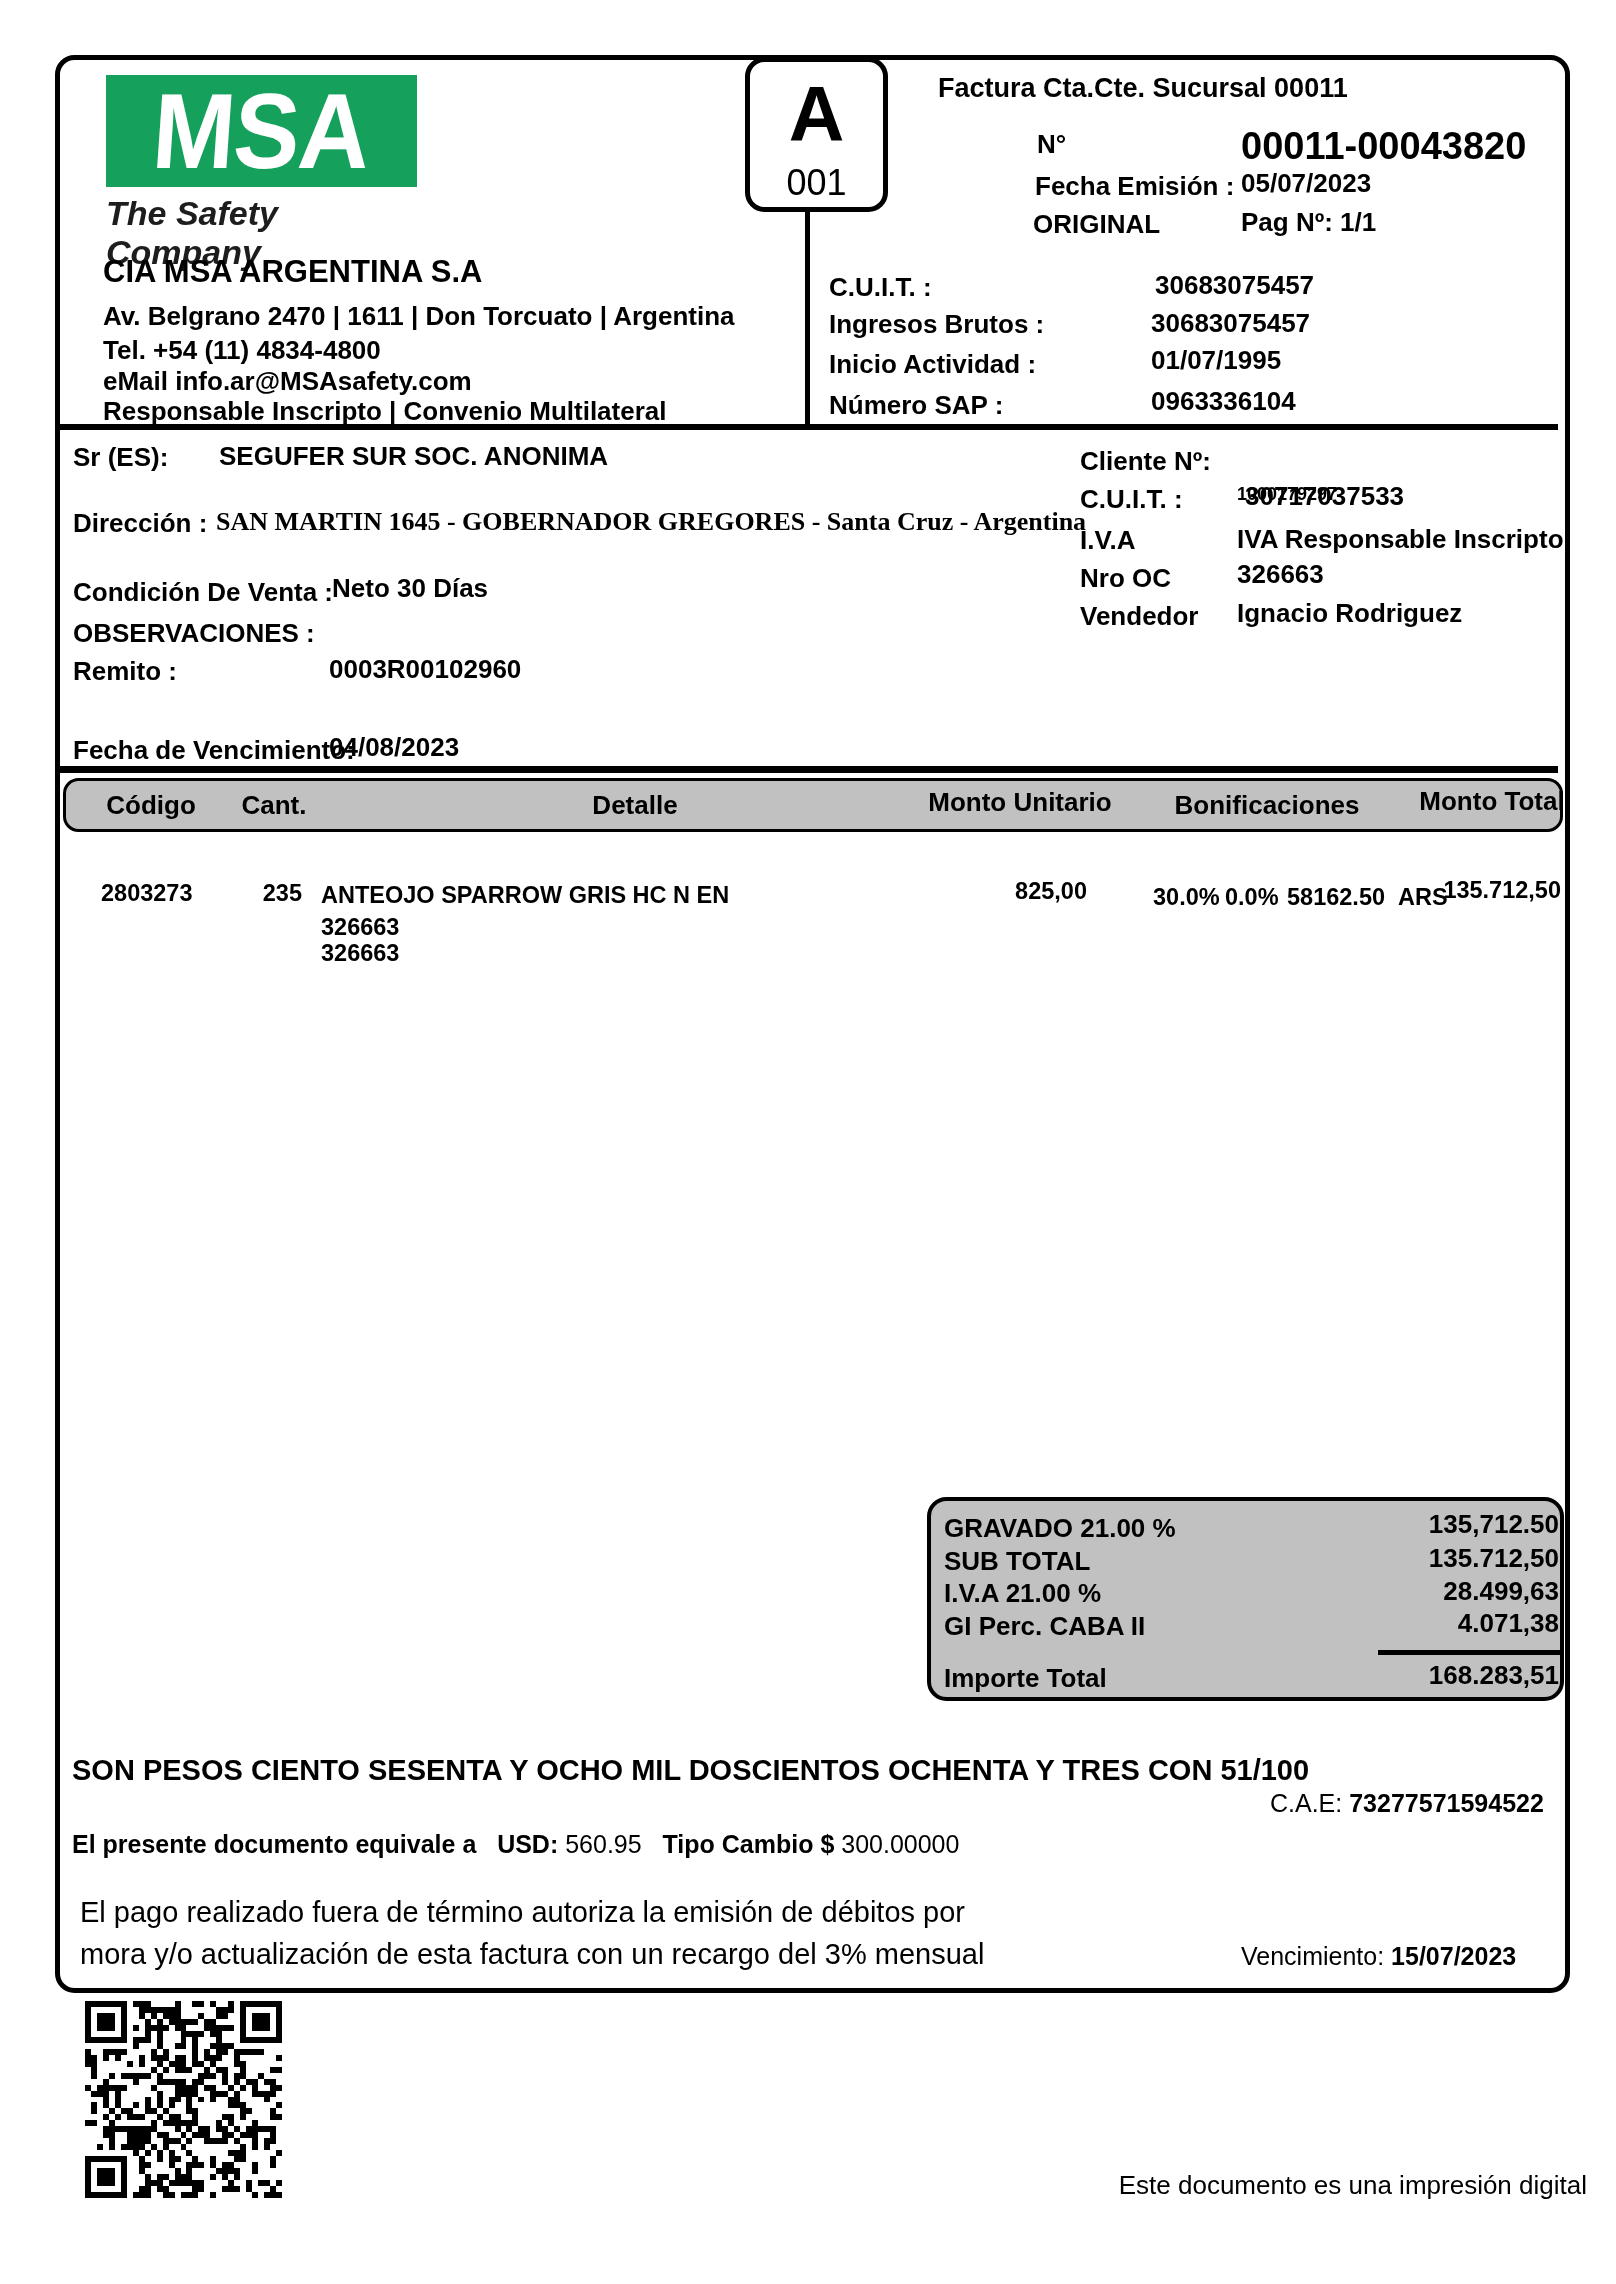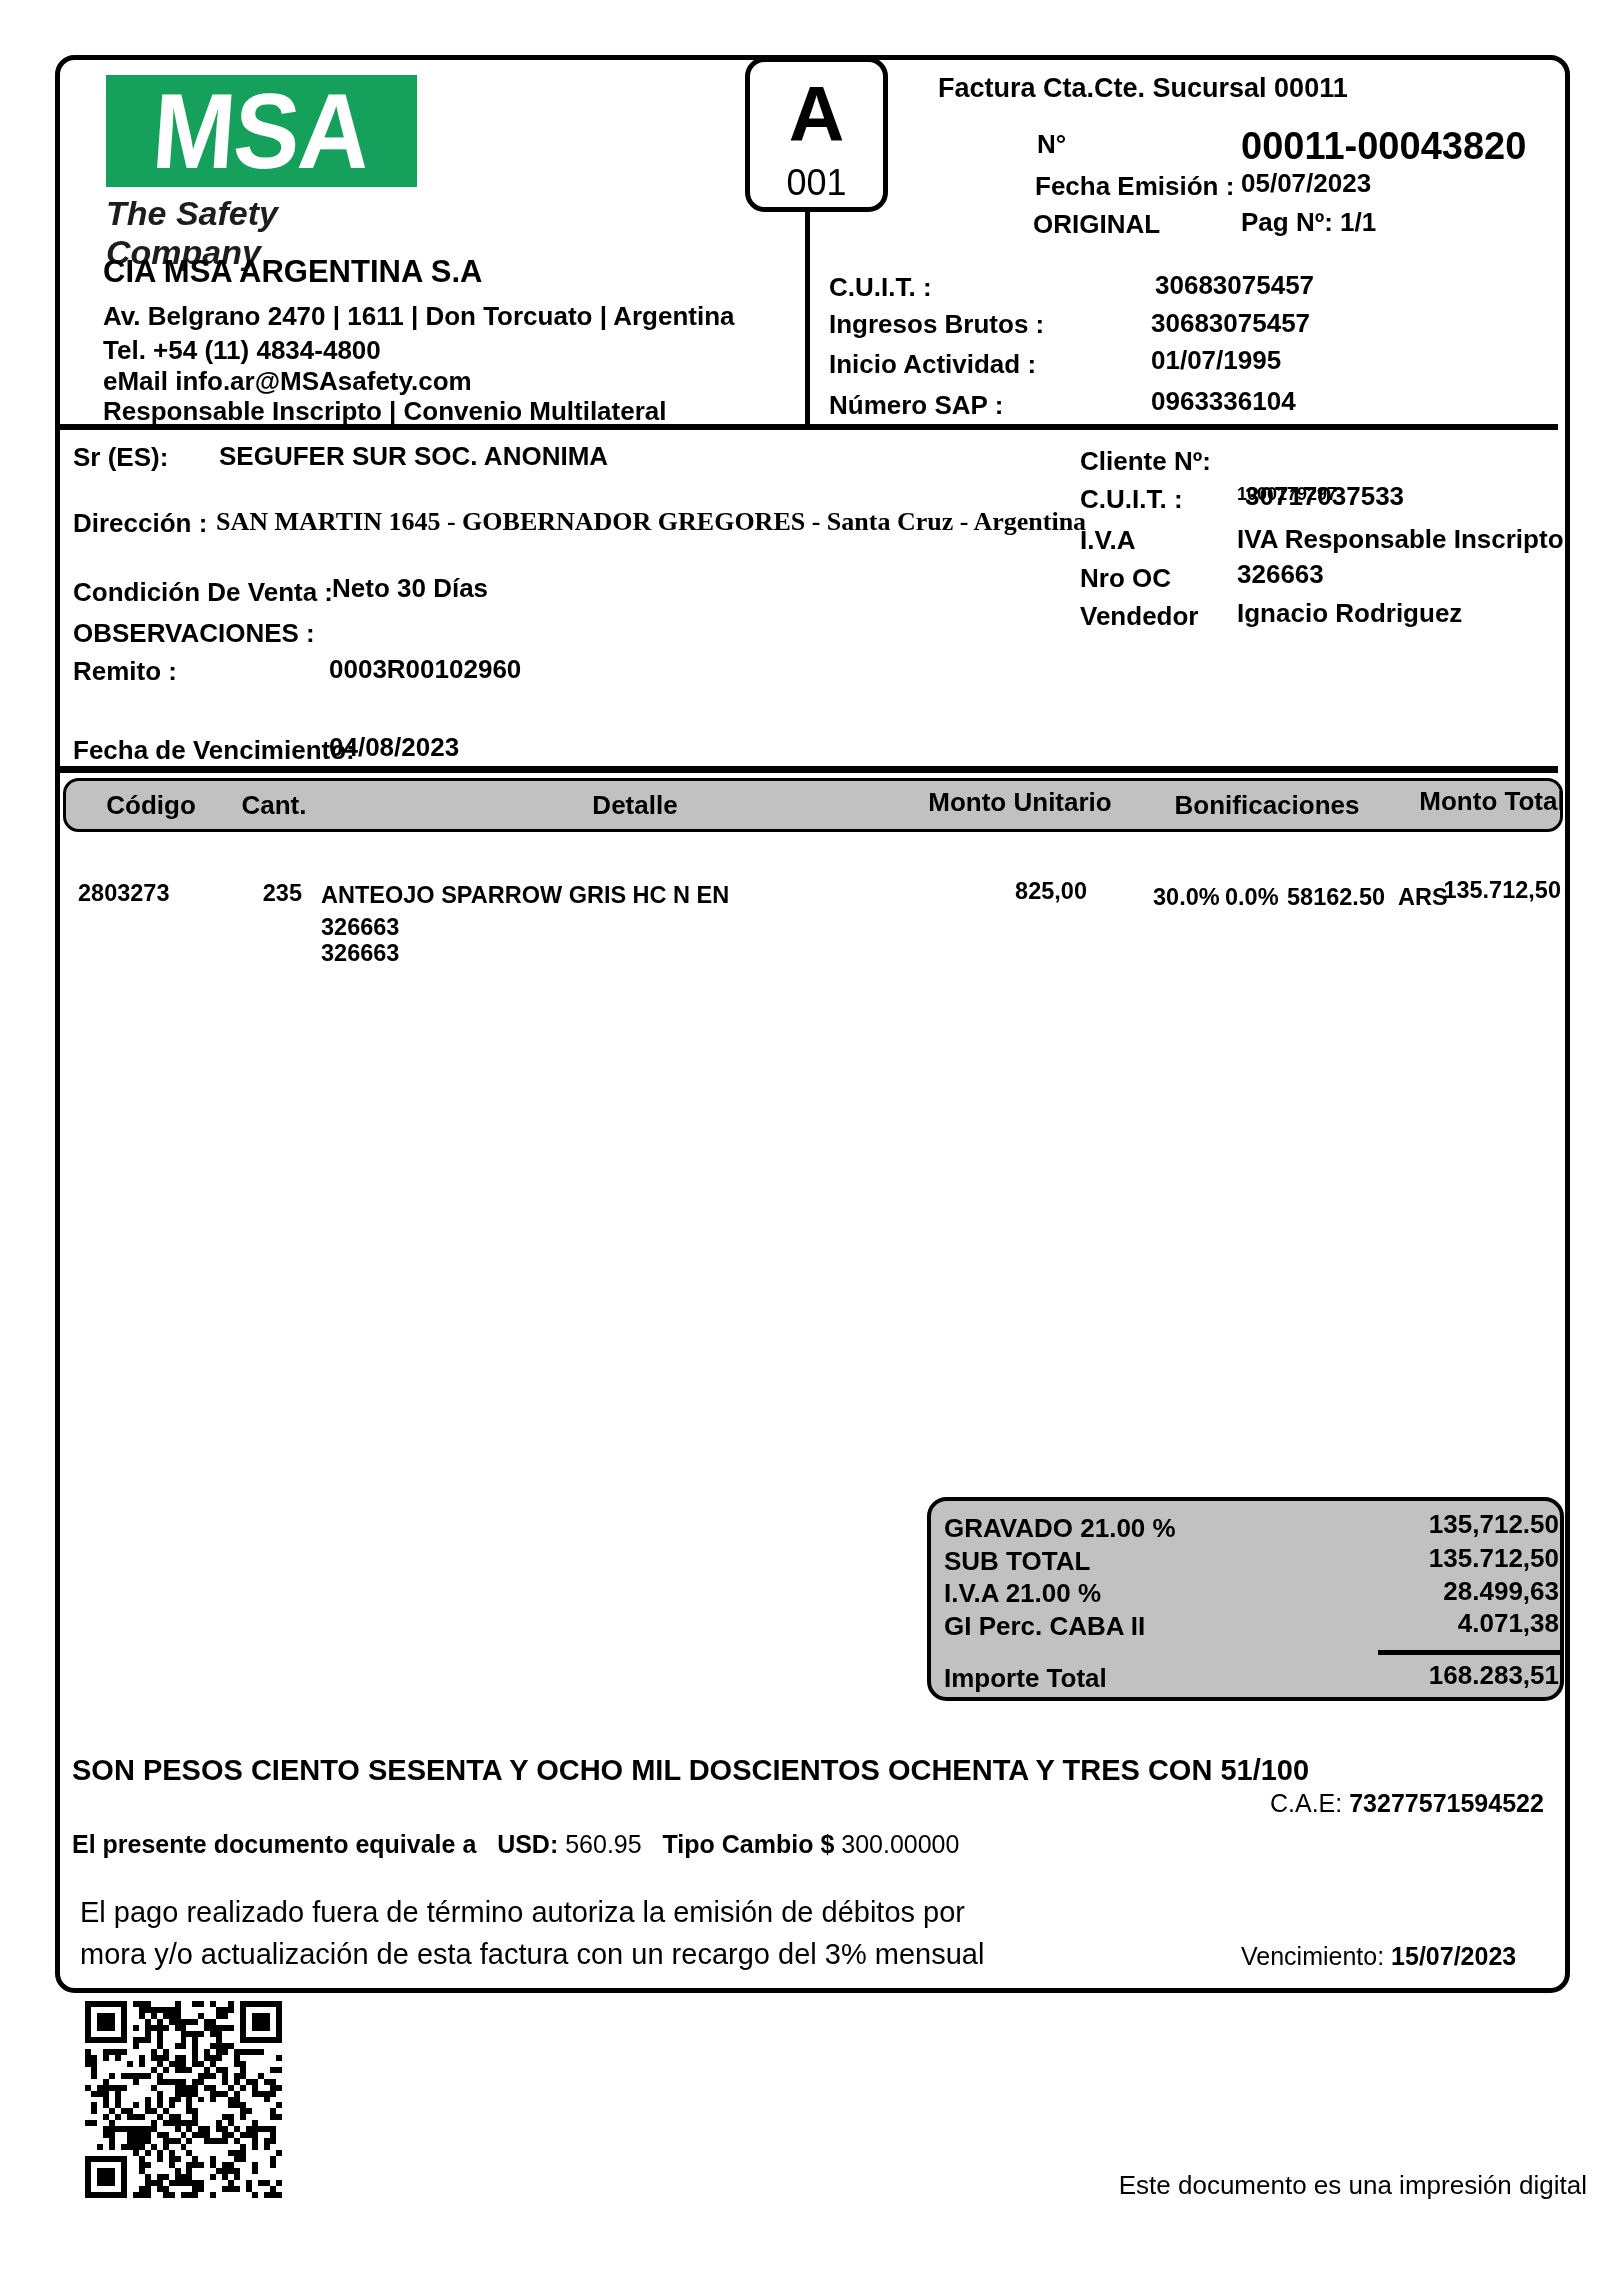--- a/index.html
+++ b/index.html
@@ -94,21 +94,21 @@
 
 <div class="graybar" style="left:63px;top:778px;width:1494px;height:48px;"></div>
 <div class="abs b t40 ctr" style="left:151px;top:790px;">Código</div>
 <div class="abs b t40 ctr" style="left:274px;top:790px;">Cant.</div>
 <div class="abs b t40 ctr" style="left:635px;top:790px;">Detalle</div>
 <div class="abs b t40 ctr" style="left:1020px;top:787px;">Monto Unitario</div>
 <div class="abs b t40 ctr" style="left:1267px;top:790px;">Bonificaciones</div>
 <div class="abs b t40 ctr" style="left:1492px;top:786px;">Monto Total</div>
 
 <div>
-  <div class="abs b t36" style="left:78px;top:880px;">2803273</div>
+  <div class="abs b t36" style="left:101px;top:880px;">2803273</div>
   <div class="abs b t36 ra" style="left:222px;top:880px;width:80px;">235</div>
   <div class="abs b t36" style="left:321px;top:882px;">ANTEOJO SPARROW GRIS HC N EN</div>
   <div class="abs b t36" style="left:321px;top:914px;">326663</div>
   <div class="abs b t36" style="left:321px;top:940px;">326663</div>
   <div class="abs b t36 ra" style="right:529px;top:878px;">825,00</div>
   <div class="abs b t36" style="left:1153px;top:884px;">30.0%</div>
   <div class="abs b t36" style="left:1225px;top:884px;">0.0%</div>
   <div class="abs b t36" style="left:1287px;top:884px;">58162.50</div>
   <div class="abs b t36" style="left:1398px;top:884px;">ARS</div>
   <div class="abs b t36 ra" style="right:55px;top:877px;">135.712,50</div>

